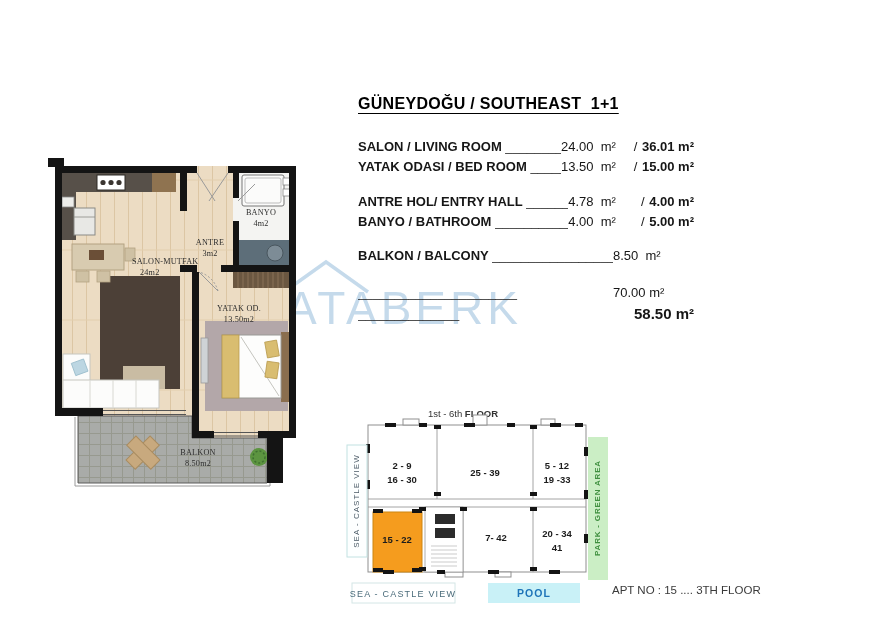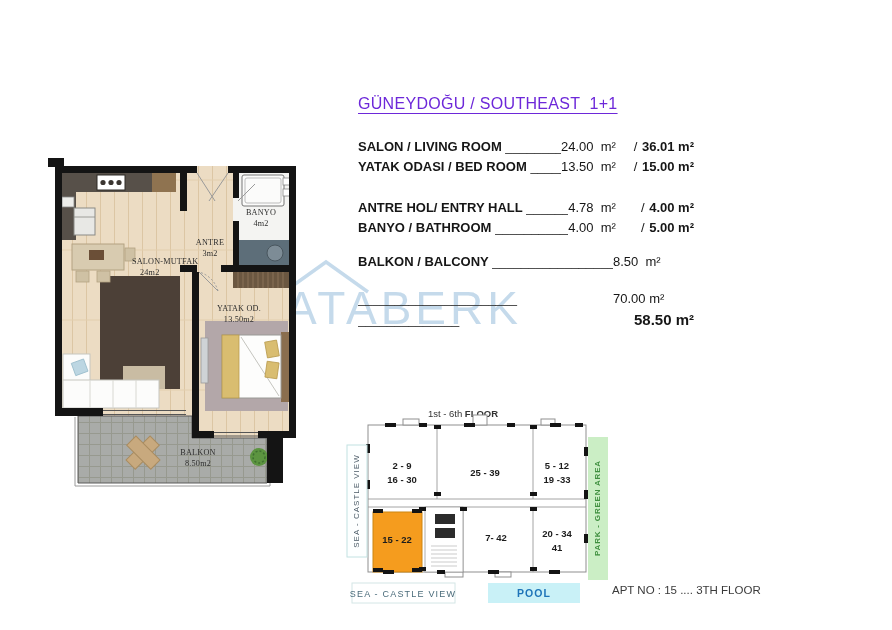--- a/index.html
+++ b/index.html
@@ -1,28 +1,28 @@
 <!DOCTYPE html>
 <html><head>
 <meta charset="utf-8">
 <style>
 *{margin:0;padding:0;box-sizing:border-box}
 html,body{width:892px;height:630px;background:#fff;font-family:"Liberation Sans",sans-serif;overflow:hidden}
 .page{position:relative;width:892px;height:630px;background:#fff}
 
 
 .info{position:absolute;left:358px;top:95px;width:336px;z-index:2}
-.title{display:inline-block;font-size:16px;font-weight:normal;color:#6d28d9;text-decoration:underline;text-underline-offset:4px;letter-spacing:.3px;margin-bottom:23px;white-space:pre}
+.title{display:inline-block;font-size:16px;font-weight:bold;color:#000000;text-decoration:underline;text-underline-offset:4px;letter-spacing:.3px;margin-bottom:23px;white-space:pre}
 .row{display:flex;align-items:center;width:336px;font-size:13px;color:#161616;height:20px;white-space:pre}
 .row .lbl{font-weight:bold;flex:none}
 .row .fill{flex:1;min-width:0;overflow:hidden;color:#2a2a2a}
 .row .net{flex:none;width:68px}
 .row .sl{flex:none;width:13px;text-align:center}
 .row .gross{flex:none;font-weight:bold}
-.mt15{margin-top:21px}.mt13{}.mt14{margin-top:14px}.mt17{margin-top:17px}.mt1{margin-top:1px}
+.mt15{margin-top:15px}.mt13{}.mt14{margin-top:14px}.mt17{margin-top:17px}.mt1{margin-top:1px}
 .row.brut .lbl{font-size:13.5px}
 .row.brut .gross{font-size:15px;}
 
 
 .wm{position:absolute;left:280px;top:256px;z-index:1;opacity:.8}
 .wm text{font-family:"Liberation Sans",sans-serif}
 
 
 .plan{position:absolute;left:45px;top:158px;z-index:1}
 .plan text{font-family:"Liberation Serif",serif;fill:#2e2e2e}

